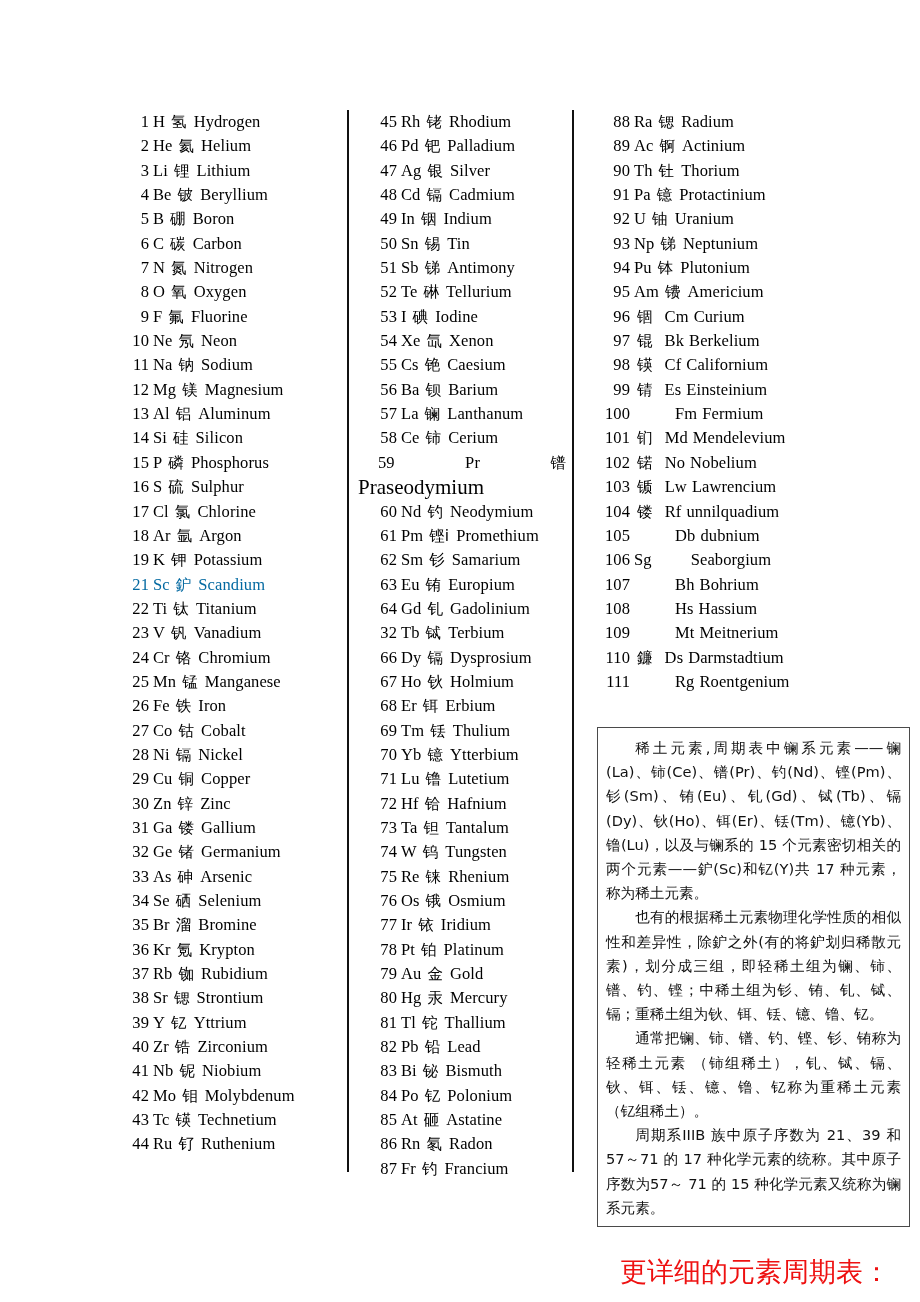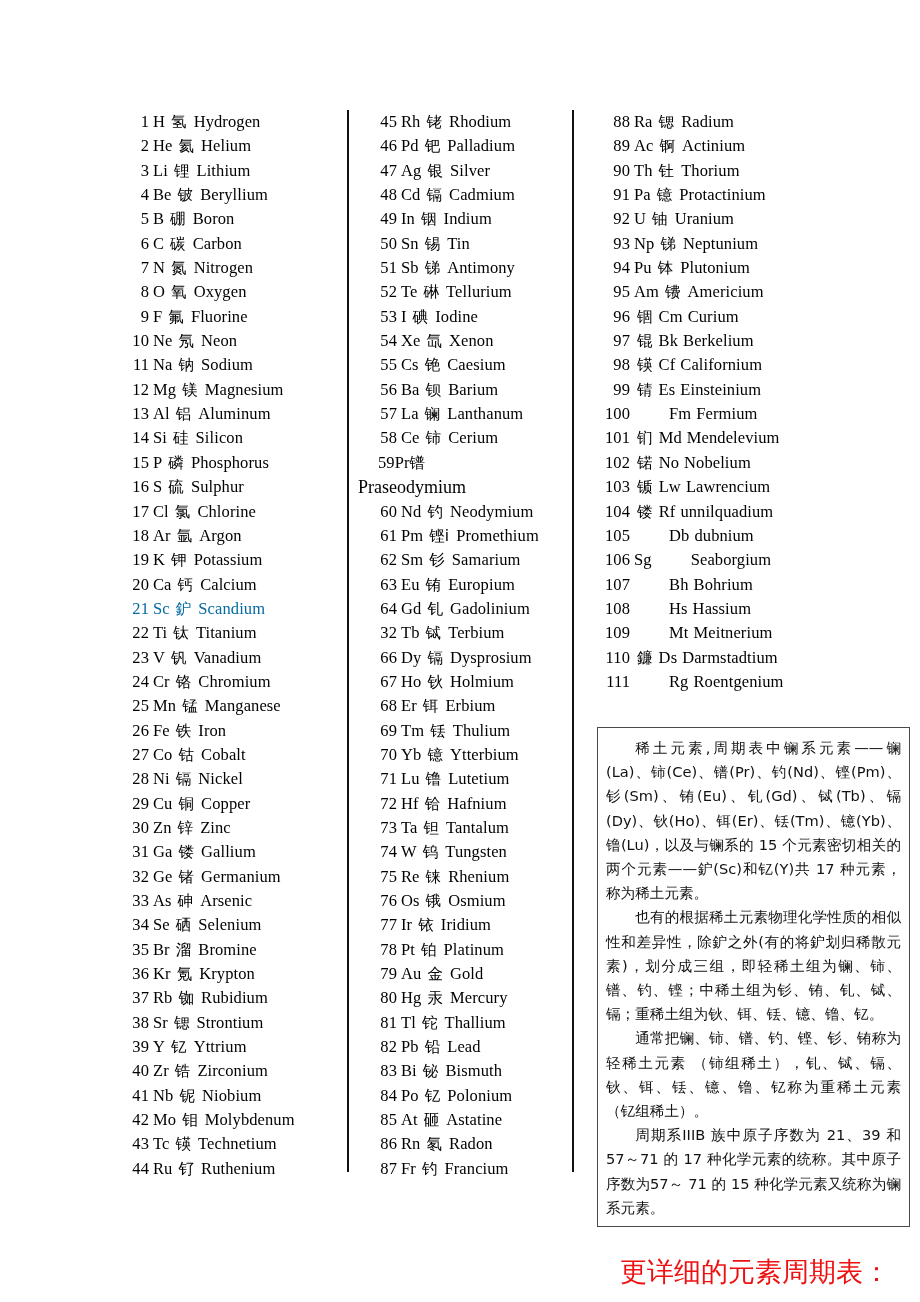--- a/index.html
+++ b/index.html
@@ -59,36 +59,36 @@
   .col-1 .el-row .num { min-width: 19px; }
   .col-2 .el-row .num { min-width: 19px; }
   .col-3 .el-row .num { min-width: 25px; }
 
   .el-row .sym  { padding-left: 4px; }
   .el-row .cn   { padding-left: 6px; font-family: "DejaVu Sans", sans-serif; font-size: 15.5px; }
   .el-row .en   { padding-left: 7px; }
 
   
   .el-row.rev .cn  { padding-left: 7px; }
-  .el-row.rev .sym { padding-left: 6px; }
+  .el-row.rev .sym { padding-left: 6px; margin-left: 6px; }
   .el-row.rev .en  { padding-left: 5px; }
 
   .el-row.link { color: #1a1ae0; }
 
   
   .el-row.justify {
     padding-left: 20px;
     display: flex;
-    justify-content: flex-start;
+    justify-content: space-between;
     width: 188px;
   }
   .el-wrap {
     height: 24.35px;
     line-height: 24.35px;
-    font-size: 18px;
+    font-size: 21px;
     margin-left: -20px;
   }
   .col-2 .el-wrap { margin-left: 0; padding-left: 0; }
 
   
   .el-row .cn.empty { display: inline-block; min-width: 26px; }
 
   
   .info-box {
     position: absolute;
@@ -143,21 +143,20 @@
       <div class="el-row"><span class="num">10</span><span class="sym">Ne</span><span class="cn">氖</span><span class="en">Neon</span></div>
       <div class="el-row"><span class="num">11</span><span class="sym">Na</span><span class="cn">钠</span><span class="en">Sodium</span></div>
       <div class="el-row"><span class="num">12</span><span class="sym">Mg</span><span class="cn">镁</span><span class="en">Magnesium</span></div>
       <div class="el-row"><span class="num">13</span><span class="sym">Al</span><span class="cn">铝</span><span class="en">Aluminum</span></div>
       <div class="el-row"><span class="num">14</span><span class="sym">Si</span><span class="cn">硅</span><span class="en">Silicon</span></div>
       <div class="el-row"><span class="num">15</span><span class="sym">P</span><span class="cn">磷</span><span class="en">Phosphorus</span></div>
       <div class="el-row"><span class="num">16</span><span class="sym">S</span><span class="cn">硫</span><span class="en">Sulphur</span></div>
       <div class="el-row"><span class="num">17</span><span class="sym">Cl</span><span class="cn">氯</span><span class="en">Chlorine</span></div>
       <div class="el-row"><span class="num">18</span><span class="sym">Ar</span><span class="cn">氩</span><span class="en">Argon</span></div>
       <div class="el-row"><span class="num">19</span><span class="sym">K</span><span class="cn">钾</span><span class="en">Potassium</span></div>
-      <div class="el-row"><span class="num">20</span><span class="sym">Ca</span><span class="cn">钙</span><span class="en">Calcium</span></div>
       <div class="el-row link" style="color: #0369a1;"><span class="num">21</span><span class="sym">Sc</span><span class="cn">鈩</span><span class="en">Scandium</span></div>
       <div class="el-row"><span class="num">22</span><span class="sym">Ti</span><span class="cn">钛</span><span class="en">Titanium</span></div>
       <div class="el-row"><span class="num">23</span><span class="sym">V</span><span class="cn">钒</span><span class="en">Vanadium</span></div>
       <div class="el-row"><span class="num">24</span><span class="sym">Cr</span><span class="cn">铬</span><span class="en">Chromium</span></div>
       <div class="el-row"><span class="num">25</span><span class="sym">Mn</span><span class="cn">锰</span><span class="en">Manganese</span></div>
       <div class="el-row"><span class="num">26</span><span class="sym">Fe</span><span class="cn">铁</span><span class="en">Iron</span></div>
       <div class="el-row"><span class="num">27</span><span class="sym">Co</span><span class="cn">钴</span><span class="en">Cobalt</span></div>
       <div class="el-row"><span class="num">28</span><span class="sym">Ni</span><span class="cn">镉</span><span class="en">Nickel</span></div>
       <div class="el-row"><span class="num">29</span><span class="sym">Cu</span><span class="cn">铜</span><span class="en">Copper</span></div>
       <div class="el-row"><span class="num">30</span><span class="sym">Zn</span><span class="cn">锌</span><span class="en">Zinc</span></div>

